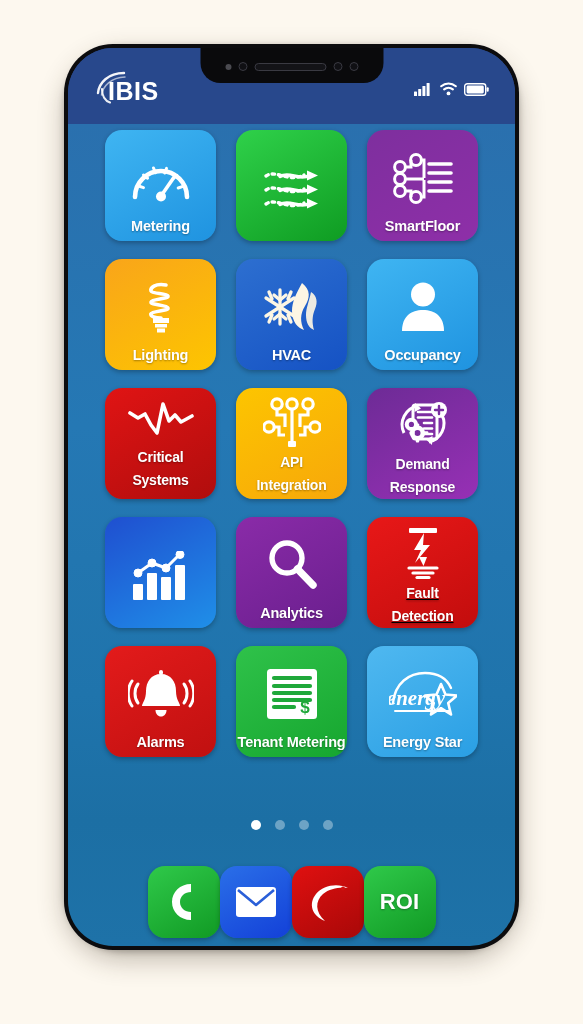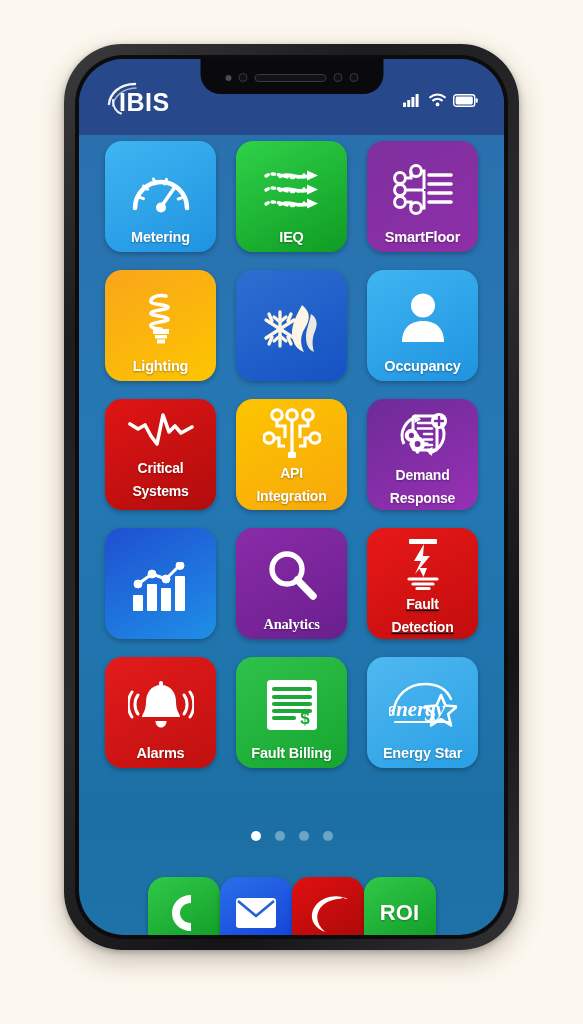--- a/index.html
+++ b/index.html
@@ -20,21 +20,21 @@
   
   #phone-frame {
     position: absolute;
     left: 64px;
     top: 44px;
     width: 455px;
     height: 906px;
     border-radius: 58px;
     background: linear-gradient(135deg, #3b3b3d 0%, #1d1d1f 22%, #2b2b2d 50%, #141416 78%, #323234 100%);
     box-shadow: 0 10px 26px rgba(60,48,30,0.30), 0 2px 6px rgba(0,0,0,0.25);
-    padding: 11px;
+    padding: 0;
   }
   #phone-inner-bezel {
     width: 100%;
     height: 100%;
     border-radius: 49px;
     background: #0c0c0e;
     padding: 4px;
   }
 
   
@@ -263,21 +263,20 @@
         <path d="M6 27 C16 20 28 34 44 26" stroke-dasharray="2.5 4"></path>
         <path d="M20 27.5 C30 22 38 32 50 26.5"></path>
         <path d="M6 41 C16 34 28 48 44 40" stroke-dasharray="2.5 4"></path>
         <path d="M20 41.5 C30 36 38 46 50 40.5"></path>
       </g>
       <path d="M47 7.5 L58 12.5 L47 17.5 Z" fill="#ffffff"></path>
       <path d="M47 21.5 L58 26.5 L47 31.5 Z" fill="#ffffff"></path>
       <path d="M47 35.5 L58 40.5 L47 45.5 Z" fill="#ffffff"></path>
     </svg>
             </div>
-            <div class="app-label">IEQ</div>
           </div>
           <div class="app-tile" style="background: linear-gradient(150deg, rgb(126, 47, 158) 0%, rgb(142, 47, 168) 100%);">
             <div class="app-icon-wrap">
               <svg width="64" height="52" viewBox="0 0 64 52">
       <g fill="none" stroke="#ffffff" stroke-width="3">
         <circle cx="9" cy="15" r="5.4"></circle>
         <circle cx="9" cy="27" r="5.4"></circle>
         <circle cx="9" cy="39" r="5.4"></circle>
         <circle cx="25" cy="8" r="5.4"></circle>
         <circle cx="25" cy="45" r="5.4"></circle>
@@ -322,20 +321,21 @@
                   <line x1="24" y1="15" x2="18" y2="20"></line>
         <line x1="12" y1="39" x2="18" y2="34"></line>
                   <line x1="24" y1="39" x2="18" y2="34"></line>
         <line x1="7" y1="12" x2="10" y2="19"></line>
                   <line x1="29" y1="42" x2="26" y2="35"></line>
         <line x1="29" y1="12" x2="26" y2="19"></line>
                   <line x1="7" y1="42" x2="10" y2="35"></line>
       </g>
     </svg>
             </div>
+            <div class="app-label">HVAC</div>
           </div>
           <div class="app-tile" style="background: linear-gradient(150deg, rgb(63, 181, 242) 0%, rgb(31, 147, 224) 100%);">
             <div class="app-icon-wrap">
               <svg width="46" height="52" viewBox="0 0 46 52">
       <circle cx="23" cy="13.5" r="12" fill="#ffffff"></circle>
       <path d="M2 50 C2 35.5 11 29 23 29 C35 29 44 35.5 44 50 Z" fill="#ffffff"></path>
     </svg>
             </div>
             <div class="app-label">Occupancy</div>
           </div>
@@ -421,21 +421,21 @@
       <polyline points="7,22 21,12 35,17 49,3" fill="none" stroke="#ffffff" stroke-width="3" stroke-linejoin="round"></polyline>
       <g fill="#ffffff" stroke="#ffffff" stroke-width="1">
         <circle cx="7" cy="22" r="4"></circle>
         <circle cx="21" cy="12" r="4"></circle>
         <circle cx="35" cy="17" r="4"></circle>
         <circle cx="49" cy="3.5" r="4"></circle>
       </g>
     </svg>
             </div>
           </div>
-          <div class="app-tile" style="background: linear-gradient(150deg, rgb(138, 43, 168) 0%, rgb(106, 31, 142) 100%); font-family: Liberation Serif, serif;">
+          <div class="app-tile" style="background: linear-gradient(150deg, rgb(138, 43, 168) 0%, rgb(106, 31, 142) 100%);">
             <div class="app-icon-wrap">
               <svg width="54" height="54" viewBox="0 0 54 54">
       <circle cx="22" cy="20" r="15" fill="none" stroke="#ffffff" stroke-width="5.4"></circle>
       <line x1="32.5" y1="31" x2="48" y2="47" stroke="#ffffff" stroke-width="7.4" stroke-linecap="round"></line>
     </svg>
             </div>
             <div class="app-label">Analytics</div>
           </div>
           <div class="app-tile" style="background: linear-gradient(150deg, rgb(232, 24, 24) 0%, rgb(194, 13, 13) 100%); text-decoration: underline;">
             <div class="app-icon-wrap">
@@ -476,21 +476,21 @@
       <g stroke="#1fa83a" stroke-width="4.2" stroke-linecap="round">
         <line x1="9" y1="11" x2="45" y2="11"></line>
         <line x1="9" y1="19" x2="45" y2="19"></line>
         <line x1="9" y1="26" x2="45" y2="26"></line>
         <line x1="9" y1="33" x2="45" y2="33"></line>
         <line x1="9" y1="40" x2="29" y2="40"></line>
       </g>
       <text x="40" y="46" font-family="Liberation Sans, sans-serif" font-size="17" font-weight="bold" fill="#1fa83a" text-anchor="middle">$</text>
     </svg>
             </div>
-            <div class="app-label">Fault Billing</div>
+            <div class="app-label">Tenant Metering</div>
           </div>
           <div class="app-tile" style="background: linear-gradient(150deg, rgb(79, 184, 240) 0%, rgb(42, 159, 228) 100%);">
             <div class="app-icon-wrap">
               <svg width="68" height="50" viewBox="0 0 68 50">
       <path d="M4 34 C6 14 20 4 36 4 C49 4 58 10 62 19" fill="none" stroke="#ffffff" stroke-width="2.4" stroke-linecap="round"></path>
       <path d="M52 15 L56.5 25.5 L68 26.5 L59.2 34 L62 45.5 L52 39.2 L42 45.5 L44.8 34 L36 26.5 L47.5 25.5 Z" fill="none" stroke="#ffffff" stroke-width="2.6" stroke-linejoin="round"></path>
       <text x="27" y="36" font-family="Liberation Serif, serif" font-style="italic" font-size="21" font-weight="bold" fill="#ffffff" text-anchor="middle">energy</text>
       <line x1="6" y1="42" x2="60" y2="42" stroke="#ffffff" stroke-width="2" stroke-linecap="round"></line>
     </svg>
             </div>

